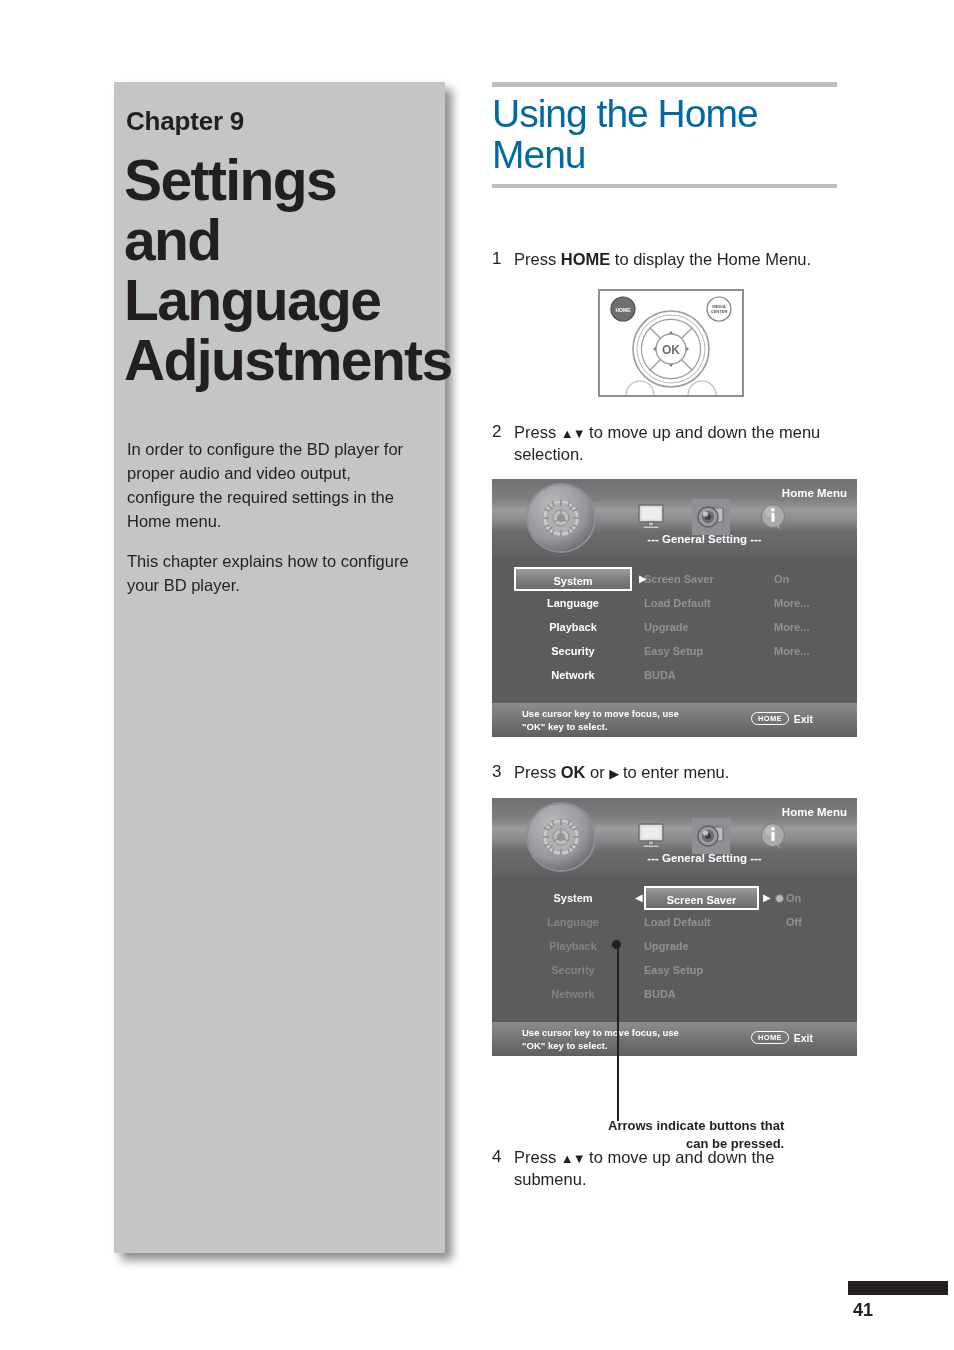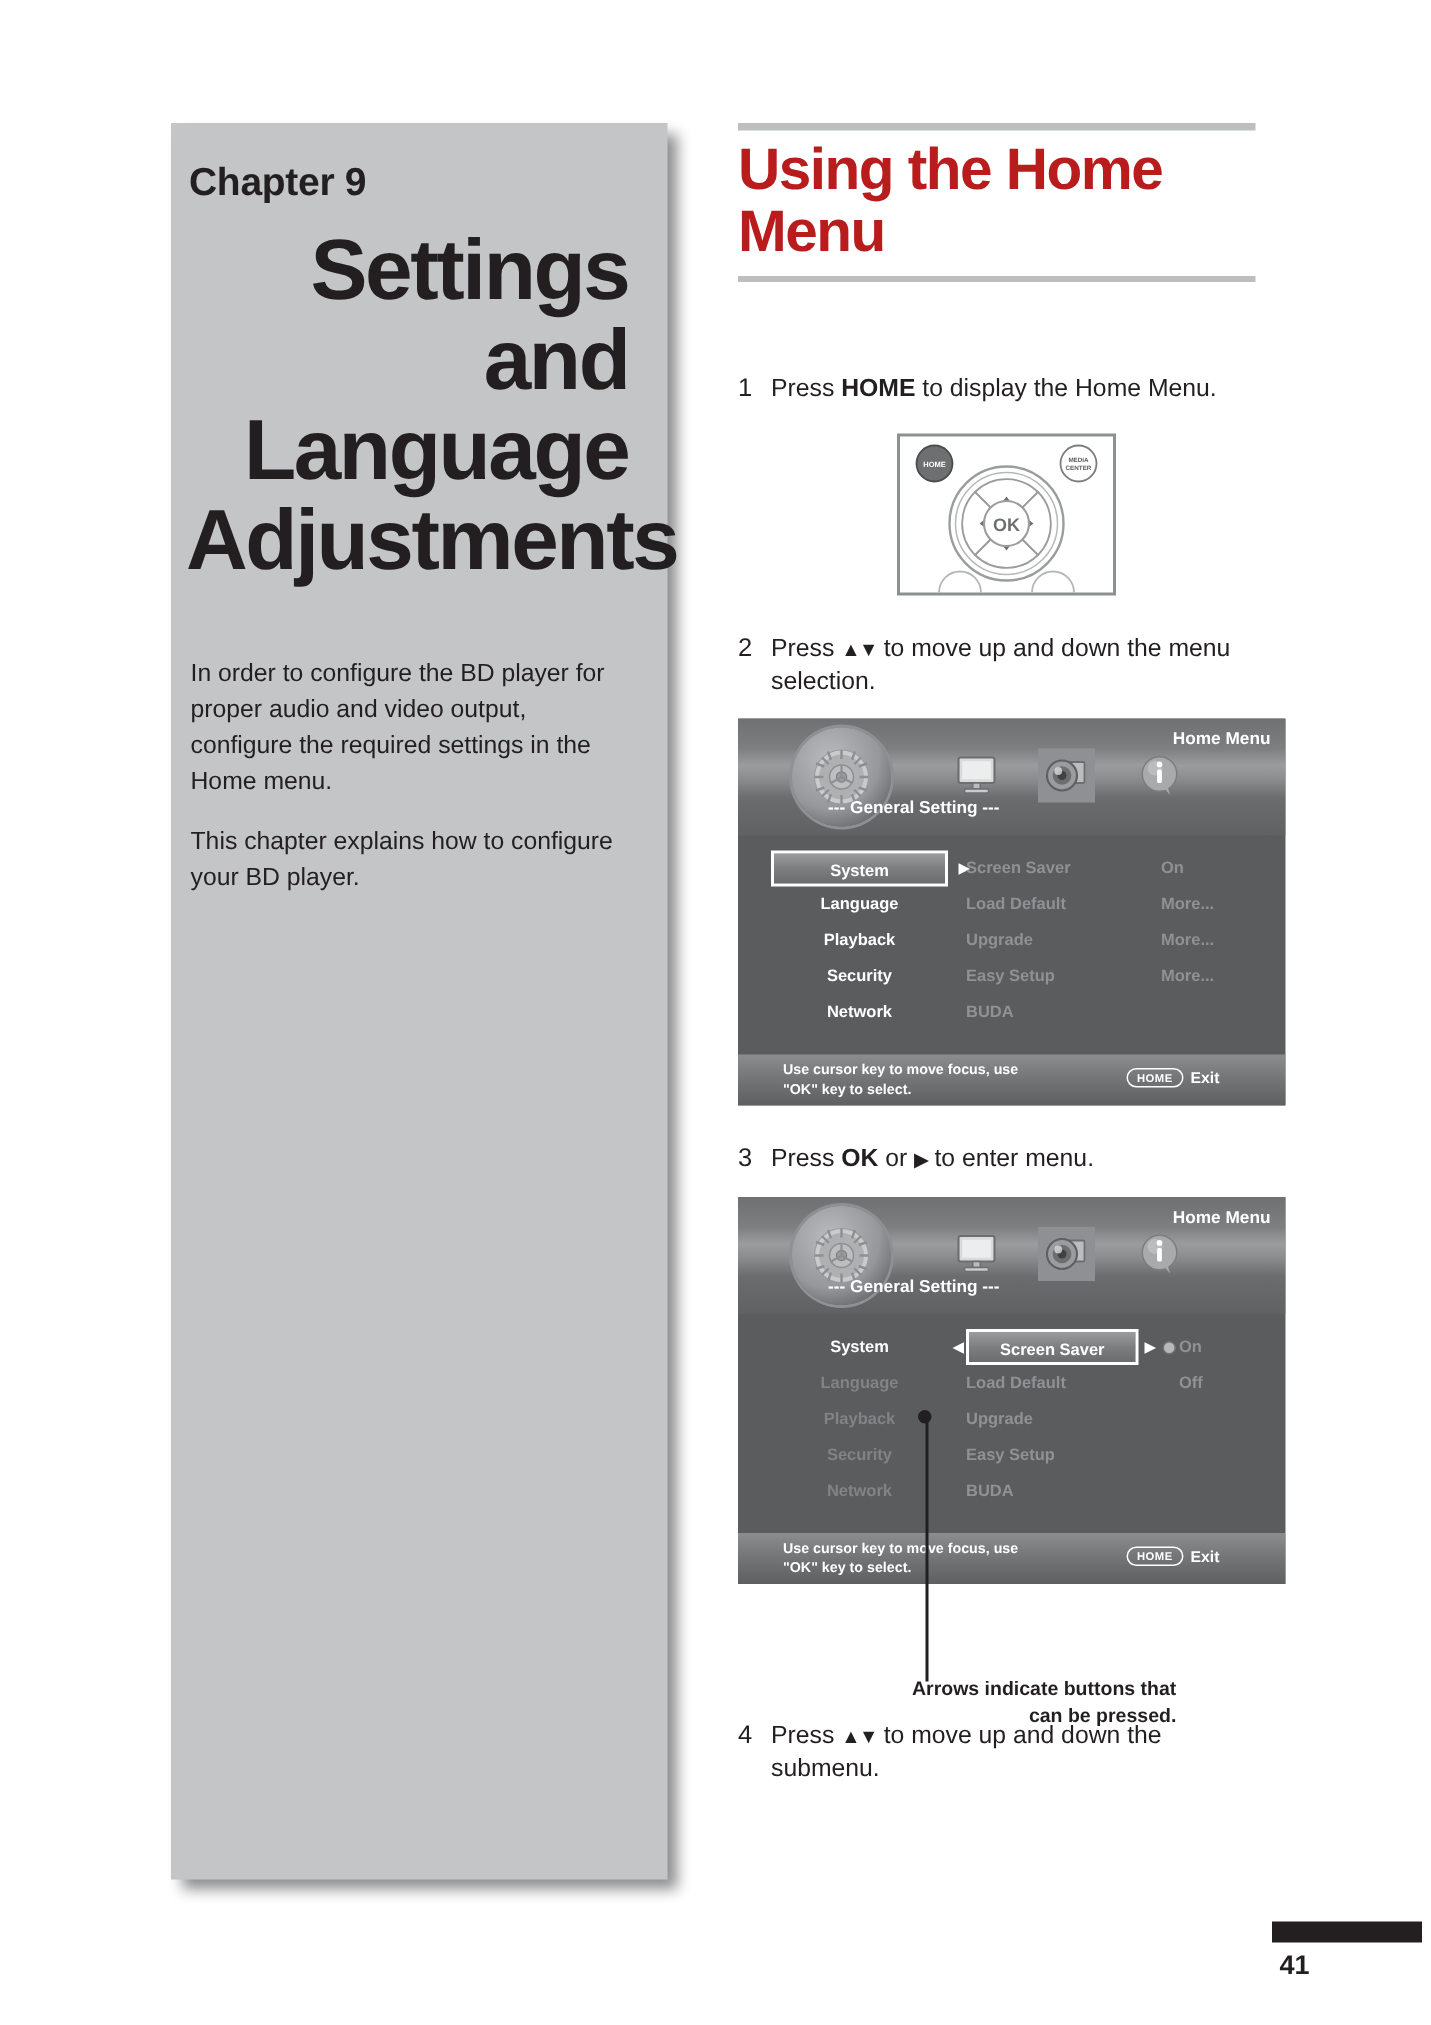--- a/index.html
+++ b/index.html
@@ -37,21 +37,20 @@
     padding-left: 2px;
   }
   #chapter-title {
     font-size: 57px;
     font-weight: bold;
     line-height: 1.05;
     letter-spacing: -1.6px;
     color: #231f20;
     margin: 0;
     padding-left: 0px;
-    text-align: right;
   }
   #chapter-title .tline { display: block; }
   .chapter-para {
     font-size: 16.5px;
     line-height: 1.45;
     color: #231f20;
     margin: 0 0 16px 0;
     padding-left: 3px;
     max-width: 300px;
   }
@@ -69,24 +68,24 @@
     background: #bcbec0;
     width: 345px;
   }
   .rule-thin {
     height: 4px;
     background: #bcbec0;
     width: 345px;
   }
   #page-heading {
     font-size: 39px;
-    font-weight: bold;
+    font-weight: normal;
     line-height: 1.06;
     letter-spacing: -1px;
-    color: #b91c1c;
+    color: #0369a1;
     margin: 6px 0 8px 0;
   }
   #page-heading .hline { display: block; }
 
   
   .step {
     display: flex;
     align-items: flex-start;
     font-size: 16.5px;
     line-height: 1.35;
@@ -148,20 +147,21 @@
     top: 20px;
     width: 38px; height: 36px;
     display: flex; align-items: center; justify-content: center;
   }
   .tv-icon-disp { left: 140px; }
   .tv-icon-media { left: 200px; background: #8e9093; }
   .tv-icon-info  { left: 262px; }
   .tv-general {
     position: absolute;
     left: 0; right: 0; top: 54px;
+    text-align: center;
     font-size: 11.5px;
     font-weight: bold;
     color: #ffffff;
     padding-left: 60px;
   }
   .tv-body { position: absolute; left:0; right:0; top:78px; bottom:34px; }
   .tv-row {
     position: absolute;
     height: 24px;
     line-height: 24px;

